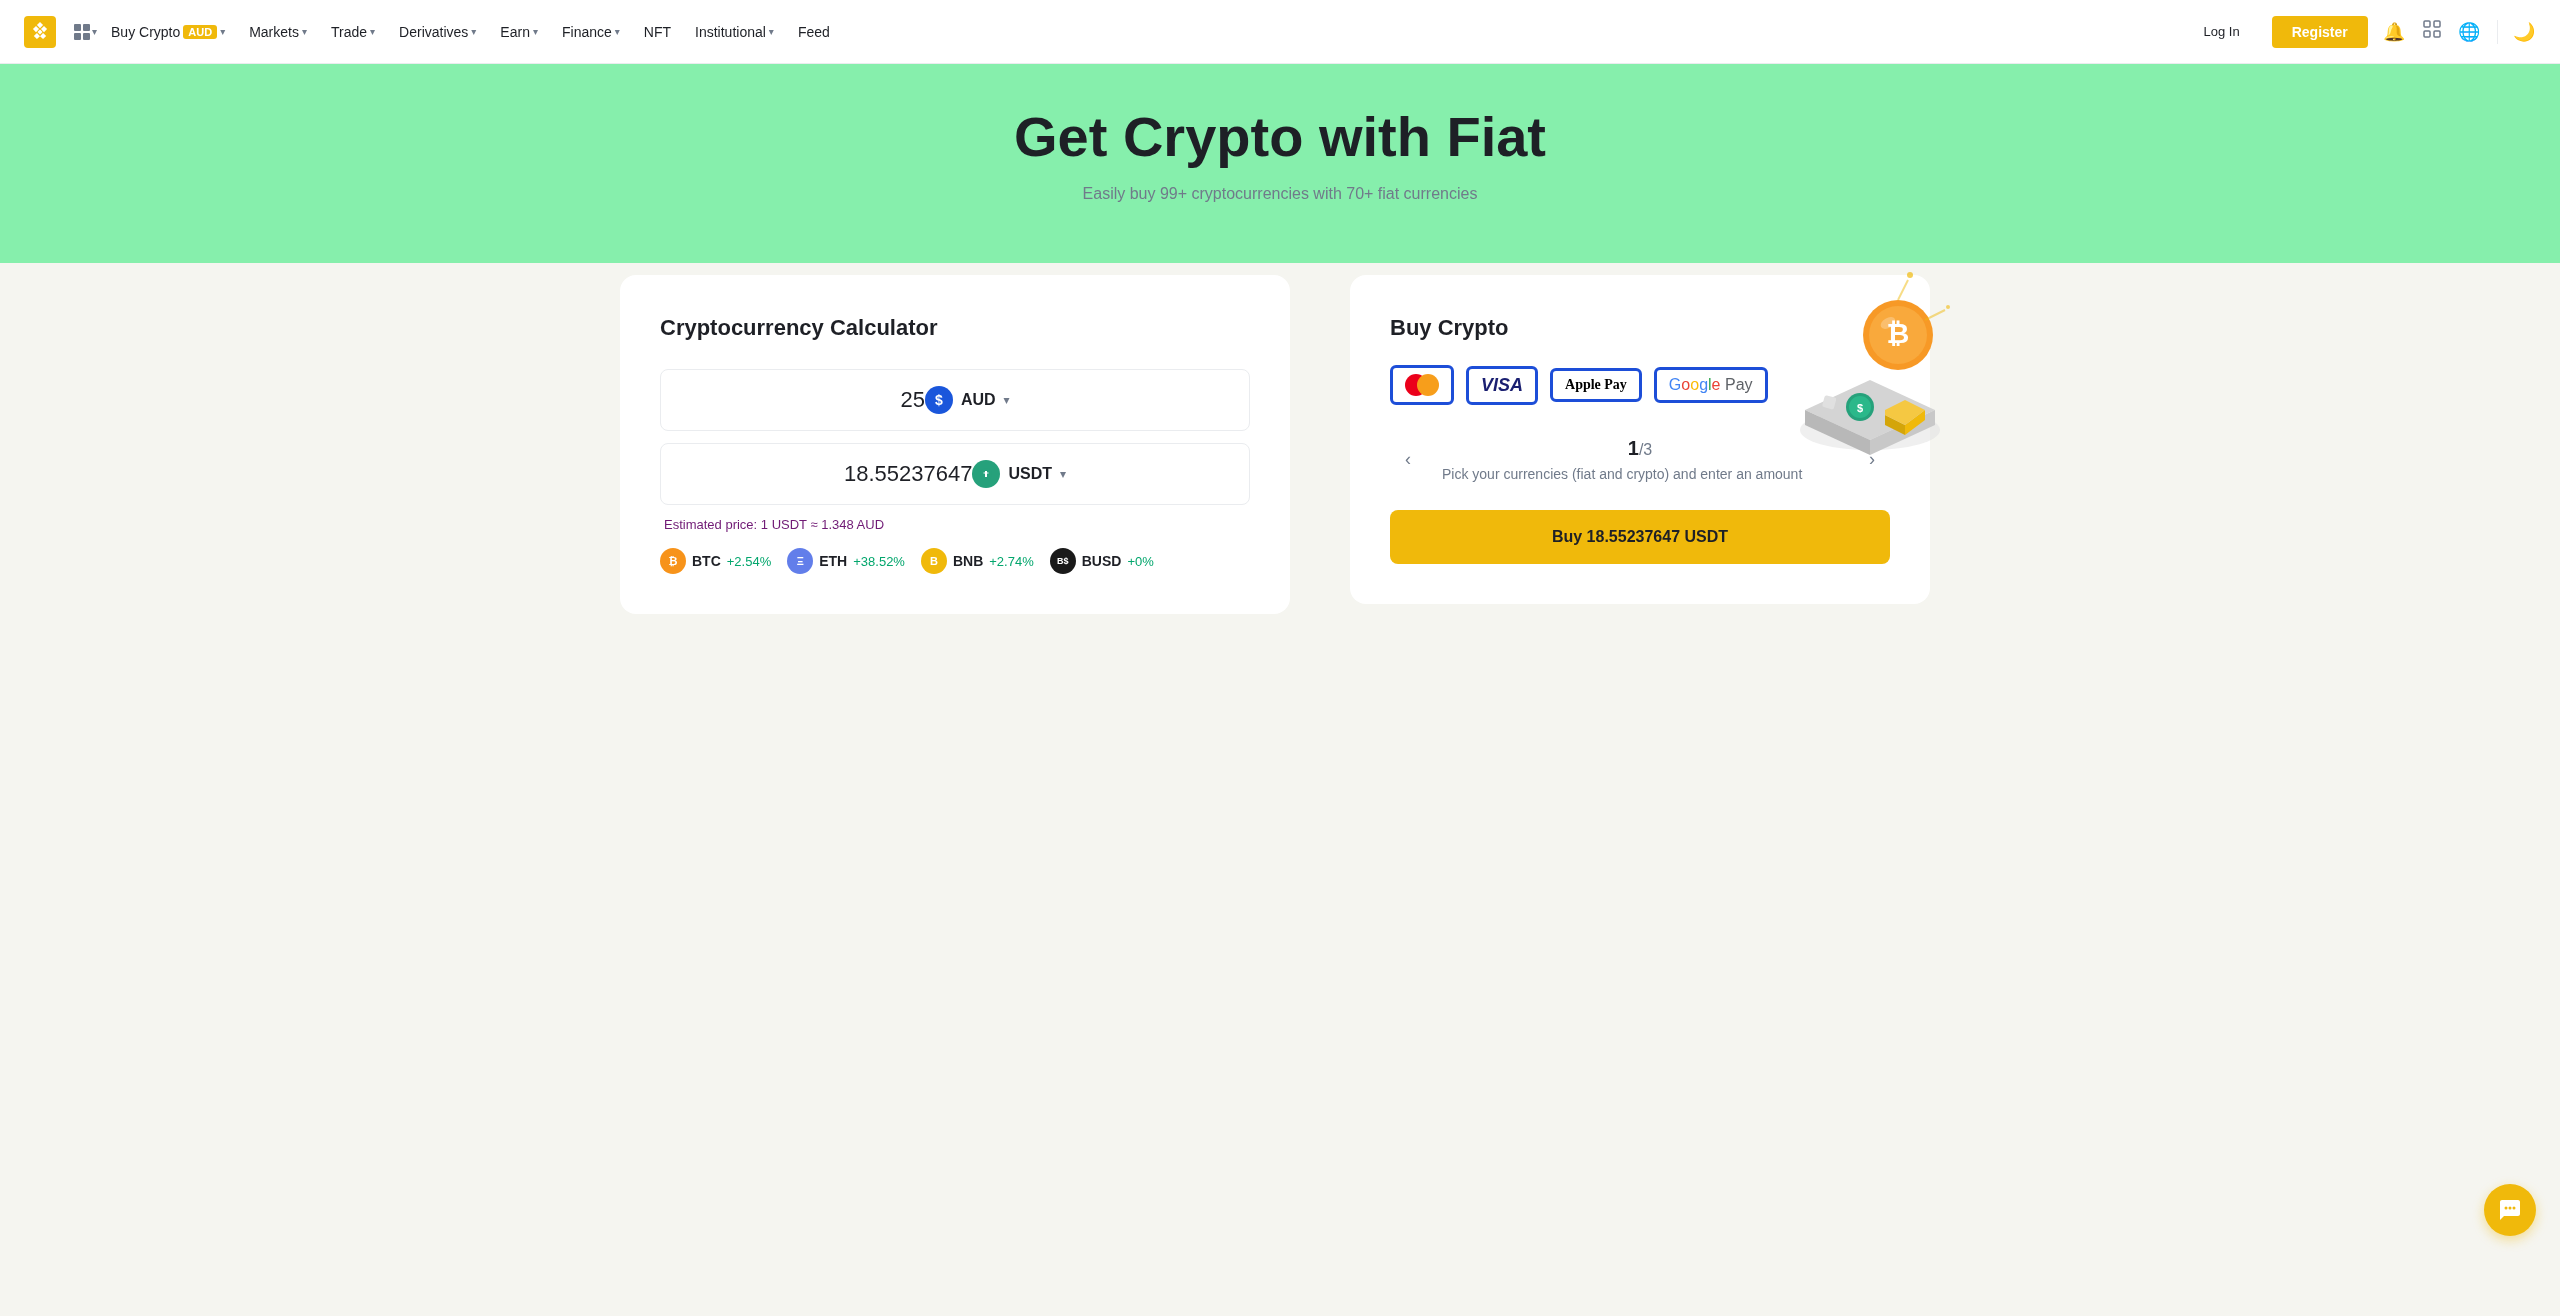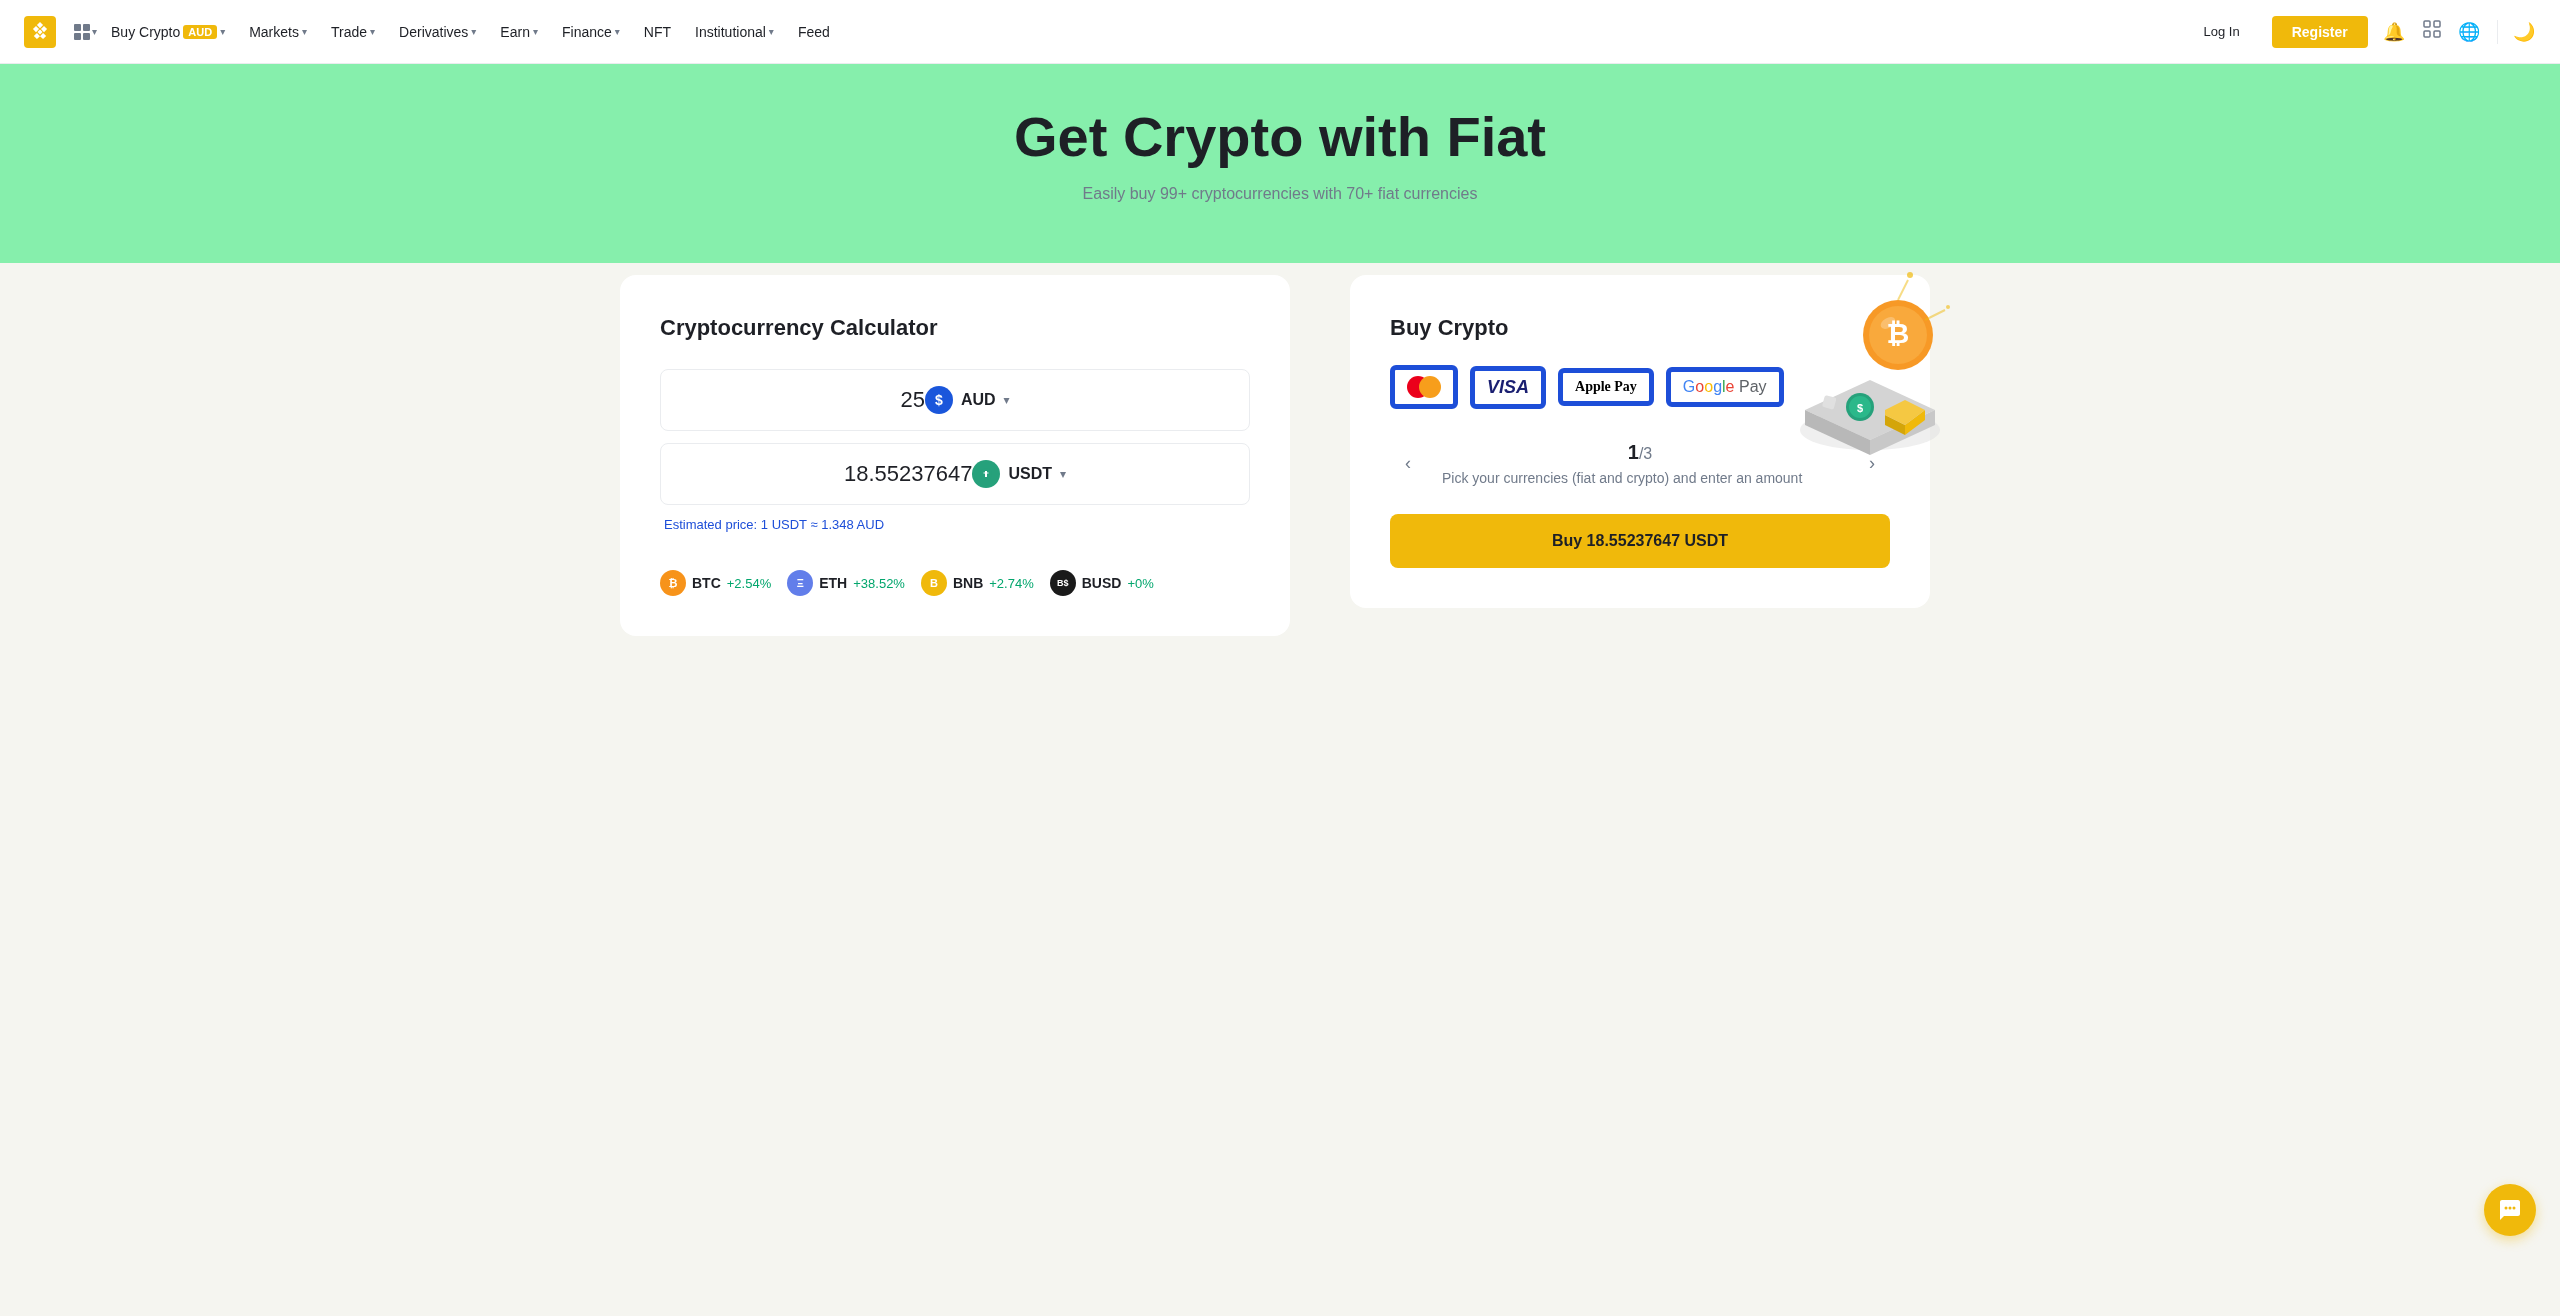--- a/index.html
+++ b/index.html
@@ -70,21 +70,21 @@
     }
     .currency-icon {
       width: 28px; height: 28px; border-radius: 50%;
       display: flex; align-items: center; justify-content: center;
       font-size: 14px; font-weight: 700;
     }
     .aud-icon { background: #1a56db; color: #fff; }
     .usdt-icon { background: #26a17b; color: #fff; }
     .currency-label { font-size: 16px; font-weight: 600; color: #1e2026; }
     .currency-arrow { color: #707a8a; font-size: 12px; }
-    .estimated { font-size: 13px; color: #1d4ed8; margin: 8px 0 38px; padding: 0 4px; }
+    .estimated { font-size: 13px; color: #701a75; margin: 8px 0 16px; padding: 0 4px; }
     .crypto-list { display: flex; flex-wrap: wrap; gap: 16px; margin-top: 8px; }
     .crypto-item { display: flex; align-items: center; gap: 6px; cursor: pointer; }
     .crypto-icon {
       width: 26px; height: 26px; border-radius: 50%;
       display: flex; align-items: center; justify-content: center;
       font-size: 11px; font-weight: 700;
     }
     .btc-icon { background: #f7931a; color: #fff; }
     .eth-icon { background: #627eea; color: #fff; }
     .bnb-icon { background: #f0b90b; color: #fff; }
@@ -95,21 +95,21 @@
     .neutral { color: #03a66d; }
 
     
     .buy-card {
       background: #fff; border-radius: 16px; padding: 40px;
       flex: 1; max-width: 580px; position: relative;
     }
     .buy-title { font-size: 22px; font-weight: 700; margin-bottom: 24px; }
     .payment-methods { display: flex; align-items: center; gap: 12px; margin-bottom: 32px; }
     .payment-logo {
-      border: 5px solid #1d4ed8; border-radius: 6px;
+      border: 3px solid #1d4ed8; border-radius: 6px;
       padding: 6px 12px; display: flex; align-items: center; background: #fff;
     }
     .mastercard-logo { display: flex; align-items: center; gap: 0; }
     .mc-circle-1 { width: 22px; height: 22px; border-radius: 50%; background: #eb001b; }
     .mc-circle-2 { width: 22px; height: 22px; border-radius: 50%; background: #f79e1b; margin-left: -10px; }
     .visa-text { font-size: 18px; font-weight: 700; color: #1a1f71; font-style: italic; }
     .applepay-text { font-size: 14px; font-weight: 600; color: #000; font-family: -apple-system; }
     .googlepay-g { color: #4285f4; }
     .googlepay-o1 { color: #ea4335; }
     .googlepay-o2 { color: #fbbc05; }

